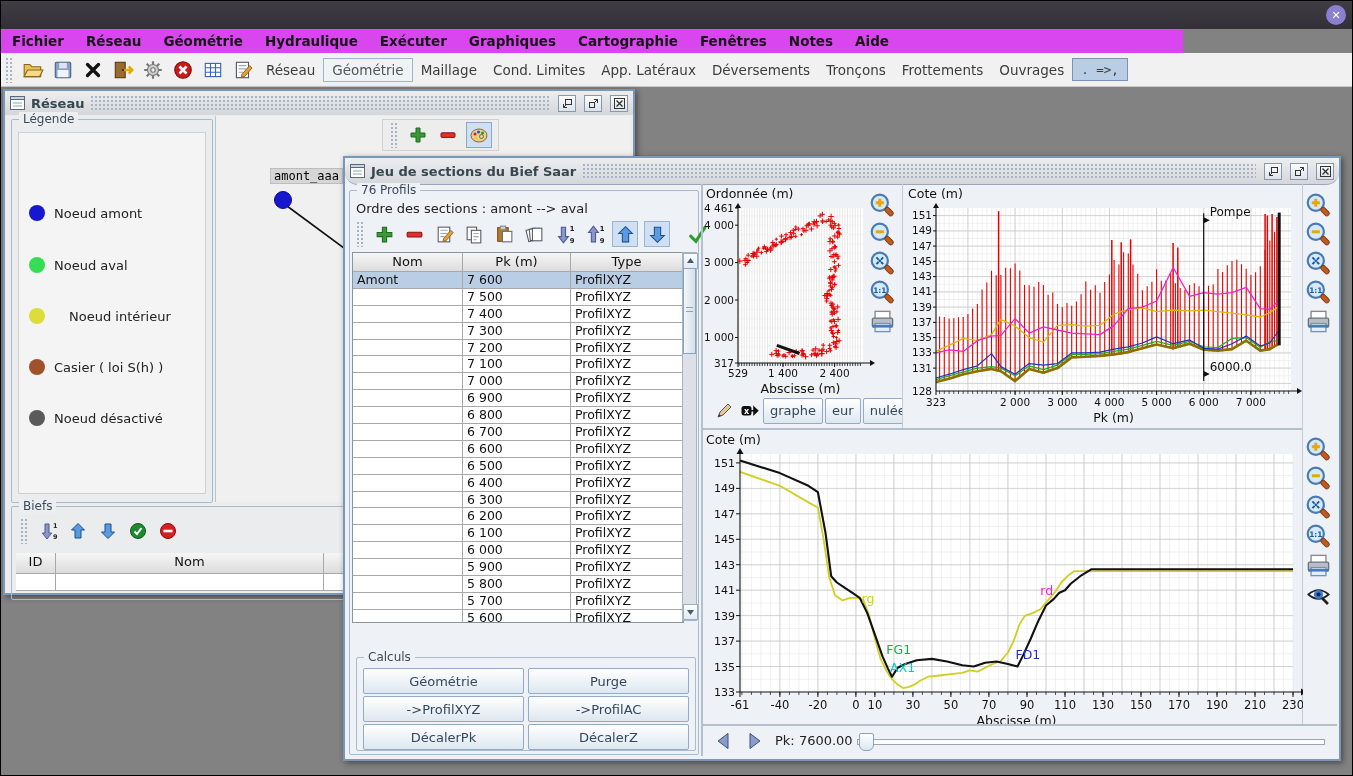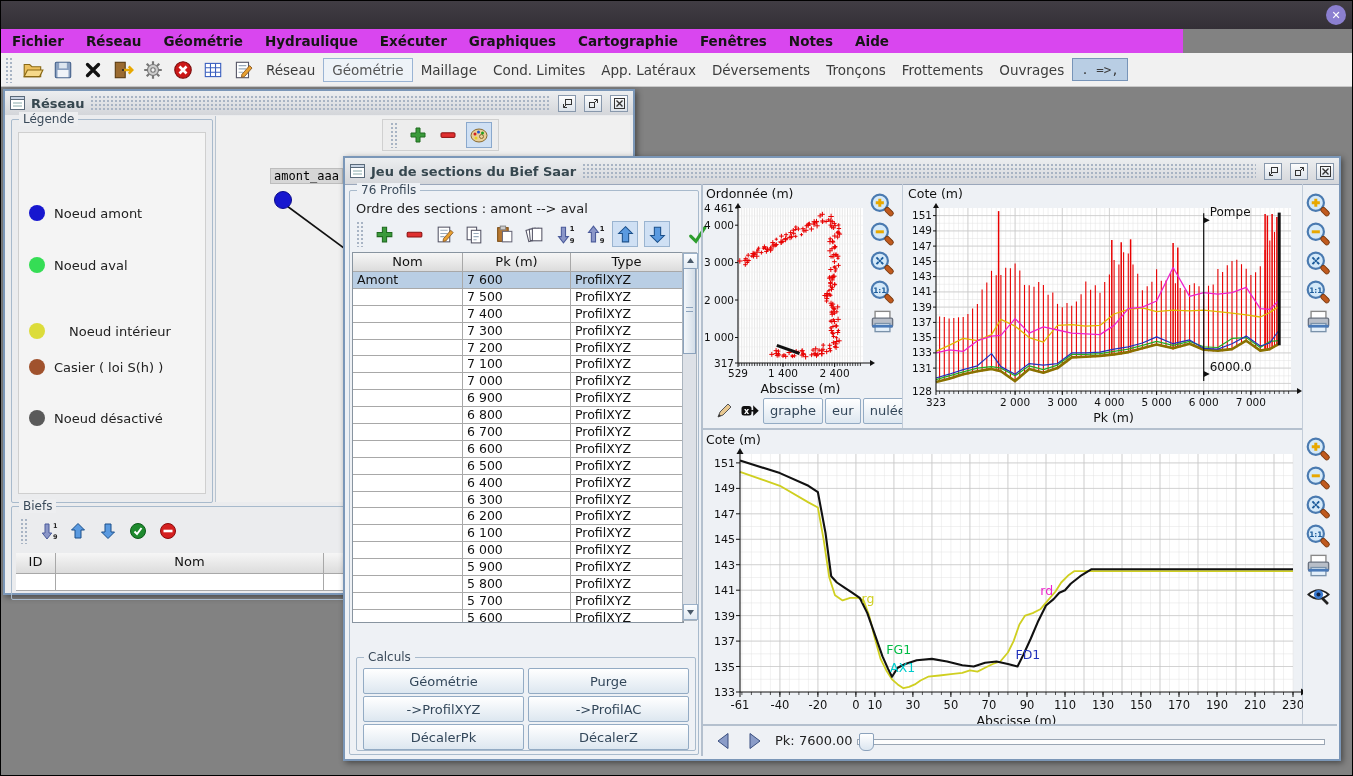--- a/index.html
+++ b/index.html
@@ -163,21 +163,21 @@
         <span class="glabel">Légende</span>
         <div class="abs" style="left:6px;top:12px;width:186px;height:360px;background:#f4f4f4;border:1px solid #cfcfcf;" id="legend-items">
             <div class="legend-item" style="top: 72px;">
               <span class="dot" style="background: rgb(23, 23, 207);"></span>
               <span>Noeud amont</span>
             </div>
             <div class="legend-item" style="top: 124px;">
               <span class="dot" style="background: rgb(53, 221, 85);"></span>
               <span>Noeud aval</span>
             </div>
-            <div class="legend-item" style="top: 190px; gap: 24px;">
+            <div class="legend-item" style="top: 175px; gap: 24px;">
               <span class="dot" style="background: rgb(220, 220, 58);"></span>
               <span>Noeud intérieur</span>
             </div>
             <div class="legend-item" style="top: 226px;">
               <span class="dot" style="background: rgb(160, 82, 45);"></span>
               <span>Casier ( loi S(h) )</span>
             </div>
             <div class="legend-item" style="top: 277px;">
               <span class="dot" style="background: rgb(90, 90, 90);"></span>
               <span>Noeud désactivé</span>
@@ -260,21 +260,21 @@
               <div style="width:40px;"></div>
               <div style="width:268px;"></div>
               <div style="width:294px;"></div>
             </div>
         </div>
       </div>
     </div>
   </div>
 
   <div class="win" id="win-sections" style="left:342px;top:155px;width:994px;height:601px;z-index:2;background:#eef1f5;">
-    <div class="tbar" style="height:26px;">
+    <div class="tbar" style="height:26px;border-radius:13px;">
       <span>
           <svg width="15" height="14" viewBox="0 0 15 14">
             <rect x="0.5" y="0.5" width="14" height="13" fill="#fff" stroke="#5a6a7a"></rect>
             <rect x="0.5" y="0.5" width="14" height="3" fill="#c8d4e4" stroke="#5a6a7a"></rect>
             <path d="M3 7h9M3 10h9" stroke="#8aa"></path>
           </svg>
         </span>
       <span class="ttl">Jeu de sections du Bief Saar</span>
       <span class="fill stipple"></span>
       <span class="wbtn">

